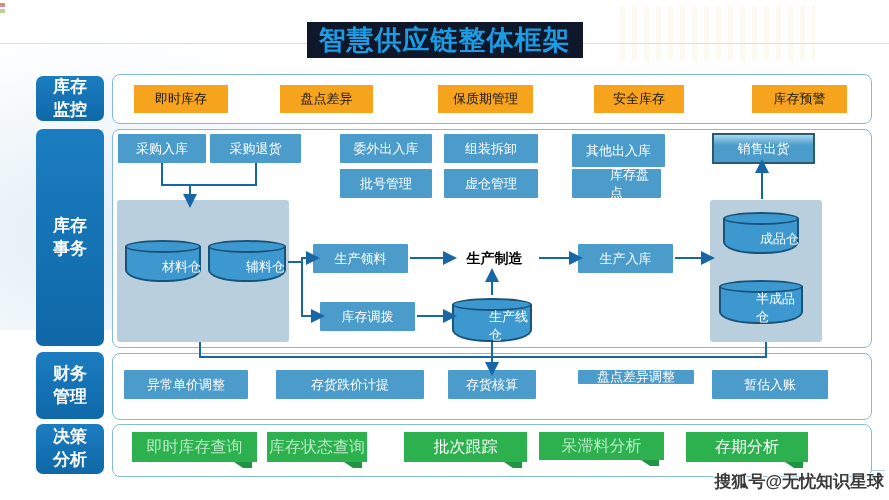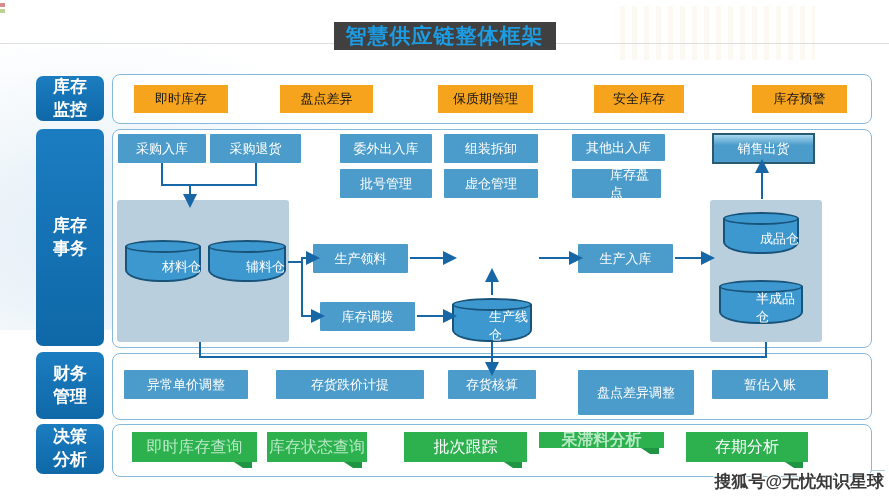--- a/index.html
+++ b/index.html
@@ -13,22 +13,22 @@
     background: radial-gradient(ellipse at 20% 72%, rgba(203,224,238,.55), rgba(203,224,238,0) 62%); }
   .decor-buildings { left:620px; top:6px; width:195px; height:54px; opacity:.5;
     background: repeating-linear-gradient(90deg, rgba(233,210,165,.28) 0 5px, rgba(250,246,238,.08) 5px 12px); }
   .edge-mark-a { left:0; top:3px; width:5px; height:4px; background:#c0504d; opacity:.65; }
   .edge-mark-b { left:0; top:9px; width:5px; height:4px; background:#9bbb59; opacity:.65; }
   .title-rule { left:0; top:43px; width:889px; height:1px; background:#dedede; }
   .frame-v { left:846px; top:449px; width:1px; height:28px; background:#a9d0e8; }
   .frame-h { left:612px; top:470px; width:273px; height:1px; background:#a9d0e8; }
 
   .page-title { left:0; top:22px; width:889px; text-align:center; }
-  .page-title span { display:inline-block; background:#404040; padding:0 12px;
-    font-size:21px; font-weight:bold; color:#1b9ce3; letter-spacing:1px; }
+  .page-title span { display:inline-block; background:#0f172a; padding:0 12px;
+    font-size:27px; font-weight:bold; color:#1b9ce3; letter-spacing:1px; }
 
   .sidebar-box { background:linear-gradient(180deg,#1b7dc0,#0f68a8); color:#fff; border-radius:7px;
     font-weight:bold; font-size:17px; line-height:1.35; white-space:pre-line; text-align:center;
     display:flex; align-items:center; justify-content:center; }
 
   .container { border:1.5px solid #85b9dc; border-radius:8px; background:#fff; }
   .panel { background:#b9cfdd; border-radius:3px; }
 
   .node { display:flex; align-items:center; justify-content:center; font-size:13px; }
   .blue { background:#4c9ccb; color:#fff; border-radius:1px; }
@@ -91,21 +91,21 @@
   <div class="abs node orange" style="left:134px;top:85px;width:94px;height:28px;">即时库存</div>
   <div class="abs node orange" style="left:280px;top:85px;width:93px;height:28px;">盘点差异</div>
   <div class="abs node orange" style="left:438px;top:85px;width:95px;height:28px;">保质期管理</div>
   <div class="abs node orange" style="left:594px;top:85px;width:90px;height:28px;">安全库存</div>
   <div class="abs node orange" style="left:752px;top:85px;width:95px;height:28px;">库存预警</div>
 
   <div class="abs node blue" style="left:118px;top:134px;width:88px;height:29px;">采购入库</div>
   <div class="abs node blue" style="left:210px;top:134px;width:91px;height:29px;">采购退货</div>
   <div class="abs node blue" style="left:340px;top:134px;width:92px;height:29px;">委外出入库</div>
   <div class="abs node blue" style="left:444px;top:134px;width:94px;height:29px;text-align:center;">组装拆卸</div>
-  <div class="abs node blue" style="left:572px;top:134px;width:93px;height:27px;">其他出入库</div>
+  <div class="abs node blue" style="left:572px;top:134px;width:93px;height:33px;">其他出入库</div>
   <div class="abs node special" style="left:712px;top:133px;width:103px;height:31px;">销售出货</div>
 
   <div class="abs node blue" style="left:340px;top:169px;width:92px;height:29px;">批号管理</div>
   <div class="abs node blue" style="left:444px;top:169px;width:94px;height:29px;">虚仓管理</div>
   <div class="abs node blue" style="left:572px;top:169px;width:89px;height:29px;padding-left:38px;">库存盘点</div>
 
   <div class="cyl" style="left:125px;top:240px;width:76px;height:42px;">
     <div class="ctop"></div>
     <div class="cbody"></div>
     <div class="clabel">材料仓</div>
@@ -125,33 +125,34 @@
     <div class="cbody"></div>
     <div class="clabel">成品仓</div>
   </div>
   <div class="cyl" style="left:719px;top:280px;width:84px;height:44px;">
     <div class="ctop"></div>
     <div class="cbody"></div>
     <div class="clabel">半成品仓</div>
   </div>
 
   <div class="abs node blue" style="left:313px;top:244px;width:95px;height:29px;">生产领料</div>
+  <div class="abs node white-node" style="left:452px;top:244px;width:85px;height:29px;">生产制造</div>
   <div class="abs node blue" style="left:578px;top:244px;width:95px;height:29px;">生产入库</div>
   <div class="abs node blue" style="left:320px;top:302px;width:95px;height:29px;">库存调拨</div>
 
   <div class="abs node blue" style="left:124px;top:370px;width:124px;height:29px;">异常单价调整</div>
   <div class="abs node blue" style="left:276px;top:370px;width:148px;height:29px;">存货跌价计提</div>
   <div class="abs node blue" style="left:448px;top:370px;width:88px;height:29px;">存货核算</div>
-  <div class="abs node blue" style="left:578px;top:370px;width:116px;height:45px;">盘点差异调整</div>
+  <div class="abs node blue" style="left:578px;top:370px;width:116px;height:14px;">盘点差异调整</div>
   <div class="abs node blue" style="left:712px;top:370px;width:116px;height:29px;">暂估入账</div>
 
   <div class="green dim" style="left:132px;top:432px;width:125px;height:30px;">即时库存查询</div>
   <div class="green dim" style="left:267px;top:432px;width:100px;height:30px;">库存状态查询</div>
   <div class="green" style="left:404px;top:432px;width:123px;height:30px;">批次跟踪</div>
-  <div class="green dim" style="left:539px;top:432px;width:125px;height:16px;font-weight:bold;">呆滞料分析</div>
+  <div class="green dim" style="left:539px;top:432px;width:125px;height:28px;">呆滞料分析</div>
   <div class="green" style="left:686px;top:432px;width:122px;height:30px;">存期分析</div>
 
   <svg class="wires" width="889" height="500" viewBox="0 0 889 500">
     <defs>
       <marker id="arr" markerWidth="8" markerHeight="8" refX="1" refY="3.5" orient="auto">
         <path d="M0,0 L7,3.5 L0,7 Z" fill="#1766a6"></path>
       </marker>
     </defs>
     <g stroke="#1766a6" stroke-width="2" fill="none">
       <path d="M162 163 V185 H256 V163"></path>

